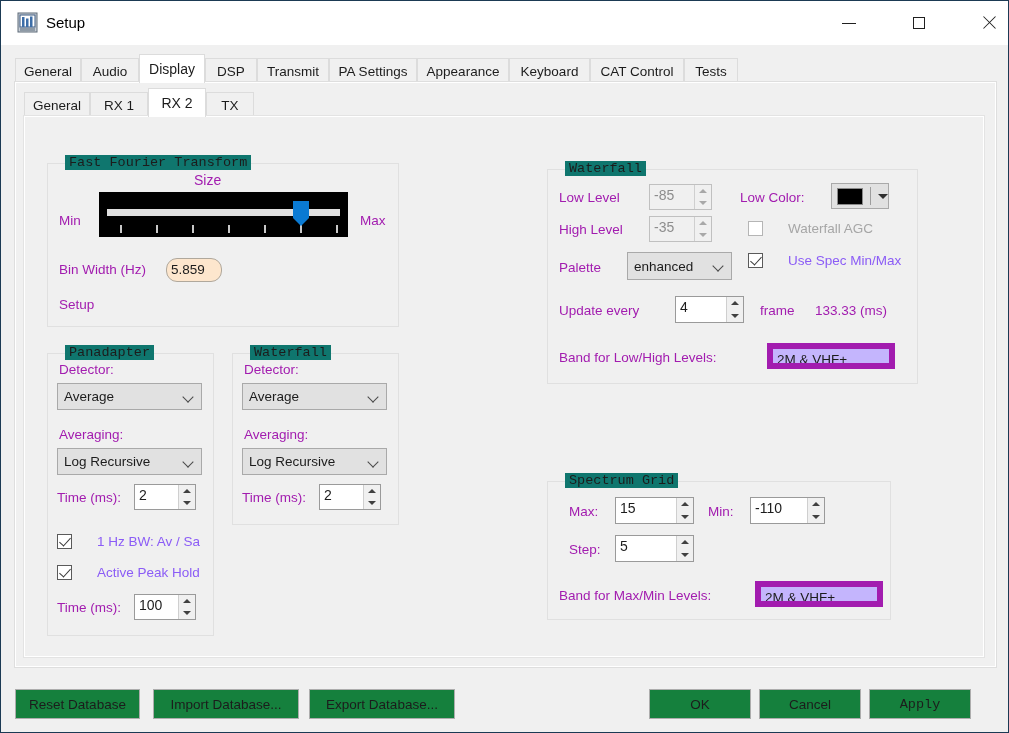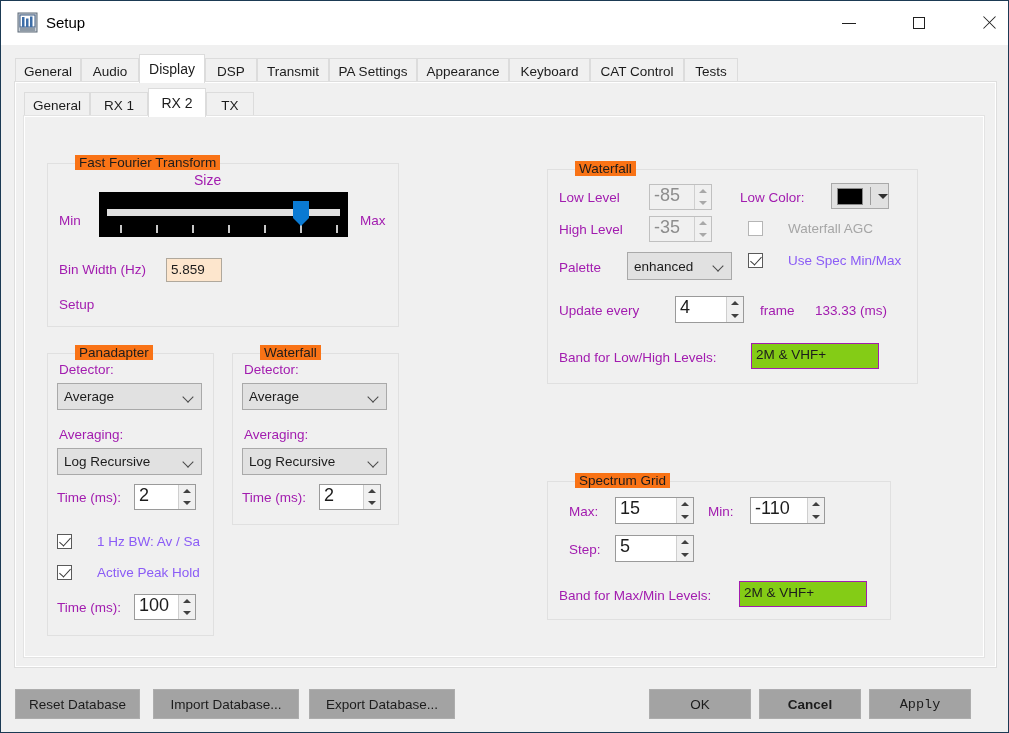--- a/index.html
+++ b/index.html
@@ -122,26 +122,27 @@
     box-shadow: 0 0 0 1px #e3e3e3;
   }
 
   
   .groupbox {
     position: absolute;
     border: 1px solid #e0e0e0;
     background: transparent;
   }
   .group-title {
-    position: absolute; top: -9px; left: 27px;
-    background: #f97316;
+    position: absolute; top: -9px; left: 17px;
+    background: #0f766e;
     padding: 0 4px;
     font-size: 13.5px;
     color: #1c1c1c;
     white-space: nowrap;
+    font-family: Liberation Mono, monospace;
   }
 
   .lbl {
     position: absolute;
     font-size: 13.5px;
     color: #a21caf;
     white-space: nowrap;
     line-height: 16px;
   }
 
@@ -172,21 +173,21 @@
     background: #ffffff;
     border: 1px solid #9a9a9a;
     font-size: 13.5px;
     color: #1c1c1c;
     padding: 2px 4px;
     line-height: 17px;
     white-space: nowrap;
     overflow: hidden;
   }
   .textbox.peach { background: #fde6cd; border-color: #b0a89c; }
-  .textbox.readonly { background: #84cc16; border: 1px solid #a21caf; }
+  .textbox.readonly { background: #c4b5fd; border: 6px solid #a21caf; margin-left: 16px; }
 
   .combo {
     position: absolute;
     background: #e1e1e1;
     border: 1px solid #a9a9a9;
     font-size: 13.5px;
     color: #1c1c1c;
     display: flex; align-items: center;
     padding-left: 6px;
     cursor: default;
@@ -207,21 +208,21 @@
 
   
   .spin {
     position: absolute;
     background: #ffffff;
     border: 1px solid #9a9a9a;
     display: flex;
   }
   .spin.disabled { background: #f0f0f0; border-color: #c0c0c0; }
   .spin .sval {
-    flex: 1; font-size: 18px; color: #1c1c1c;
+    flex: 1; font-size: 14px; color: #1c1c1c;
     padding: 1px 0 0 4px; line-height: 19px;
     white-space: nowrap; overflow:hidden;
   }
   .spin.disabled .sval { color: #8d8d8d; }
   .spin .sbtns {
     width: 17px; border-left: 1px solid #cfcfcf;
     background: #f0f0f0;
     display:flex; flex-direction: column;
   }
   .spin .sup, .spin .sdn {
@@ -280,21 +281,21 @@
   #lowcolor-arrow {
     margin-left: 7px; width: 0; height: 0;
     border-left: 5px solid transparent;
     border-right: 5px solid transparent;
     border-top: 5px solid #303030;
   }
 
   
   .btn {
     position: absolute;
-    background: #a3a3a3;
+    background: #15803d;
     border: 1px solid #adadad;
     font-size: 13.5px;
     color: #1c1c1c;
     display:flex; align-items:center; justify-content:center;
     cursor: default;
     white-space: nowrap;
   }
 </style>
 </head>
 <body>
@@ -389,21 +390,21 @@
           <div class="tick" style="left:57px;"></div>
           <div class="tick" style="left:93px;"></div>
           <div class="tick" style="left:129px;"></div>
           <div class="tick" style="left:165px;"></div>
           <div class="tick" style="left:201px;"></div>
           <div class="tick" style="left:237px;"></div>
           <div id="fft-thumb" style="left:194px;"></div>
         </div>
 
         <div class="lbl" style="left:11px; top:98px;">Bin Width (Hz)</div>
-        <div class="textbox peach" style="left:118px; top:94px; width:56px; height:24px;">5.859</div>
+        <div class="textbox peach" style="left:118px; top:94px; width:56px; height:24px;border-radius:11px;">5.859</div>
 
         <div class="lbl" style="left:11px; top:133px;">Setup</div>
       </div>
 
       <div class="groupbox" style="left:22px; top:236px; width:167px; height:283px;">
         <div class="group-title">Panadapter</div>
 
         <div class="lbl" style="left:11px; top:8px;">Detector:</div>
         <div class="combo" style="left:9px; top:29px; width:145px; height:27px;">
           <span>Average</span>
@@ -564,17 +565,17 @@
       </div>
 
     </div>
   </div>
 
   <div id="footer">
     <div class="btn" style="left:14px;  top:688px; width:125px; height:30px;">Reset Database</div>
     <div class="btn" style="left:152px; top:688px; width:146px; height:30px;">Import Database...</div>
     <div class="btn" style="left:308px; top:688px; width:146px; height:30px;">Export Database...</div>
     <div class="btn" style="left:648px; top:688px; width:102px; height:30px;">OK</div>
-    <div class="btn" style="left:758px; top:688px; width:102px; height:30px;font-weight:bold;">Cancel</div>
+    <div class="btn" style="left:758px; top:688px; width:102px; height:30px;">Cancel</div>
     <div class="btn" style="left:868px; top:688px; width:102px; height:30px;font-family:Liberation Mono, monospace;">Apply</div>
   </div>
 
 </div>
 
 </body></html>

